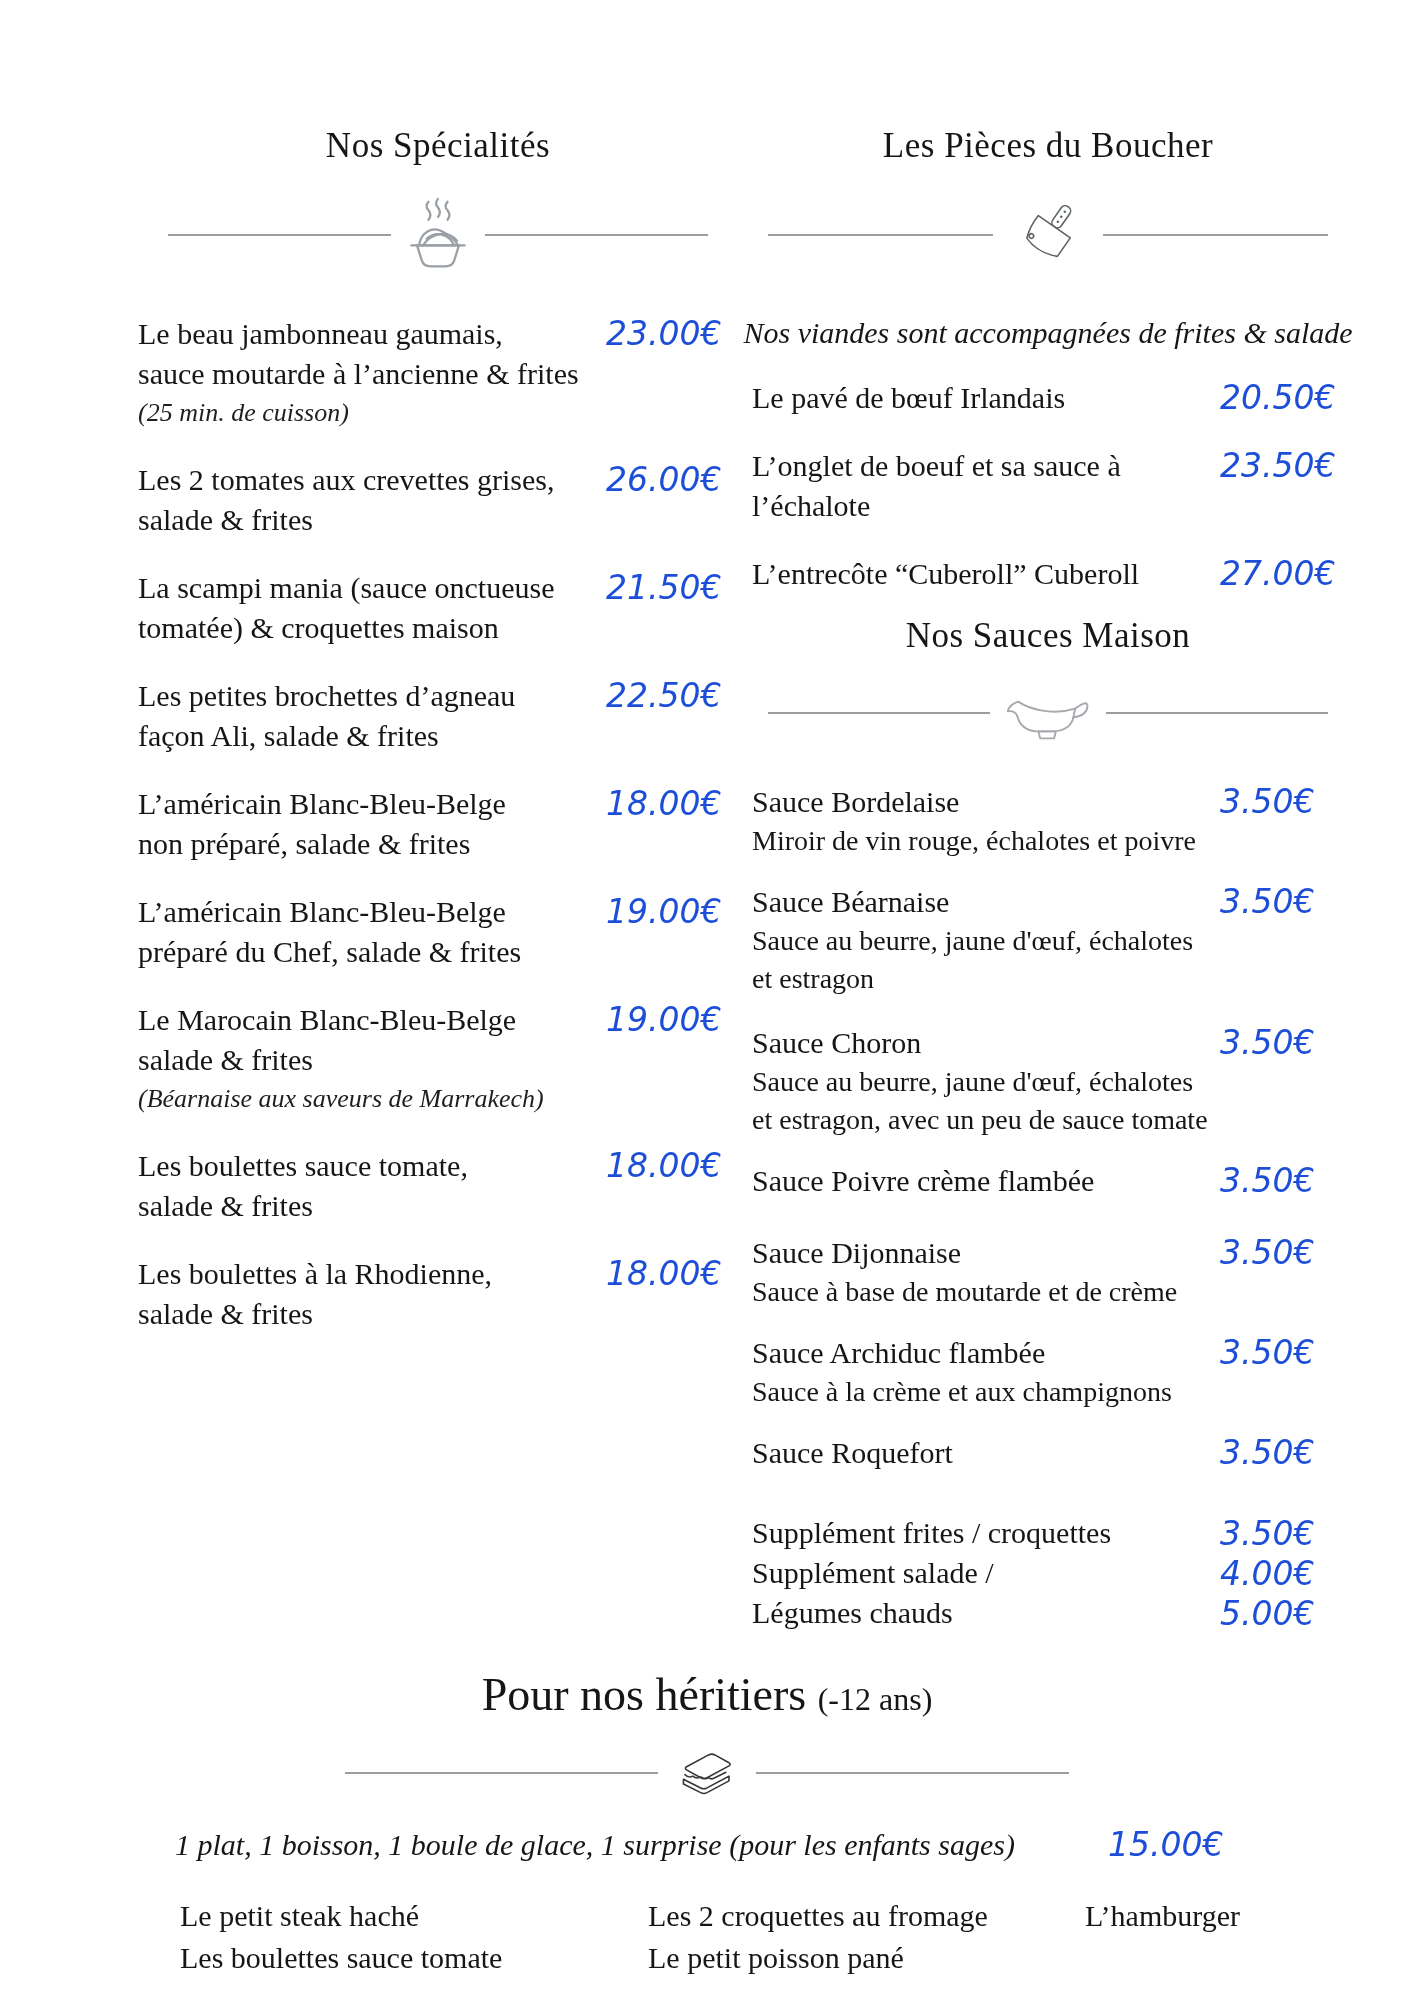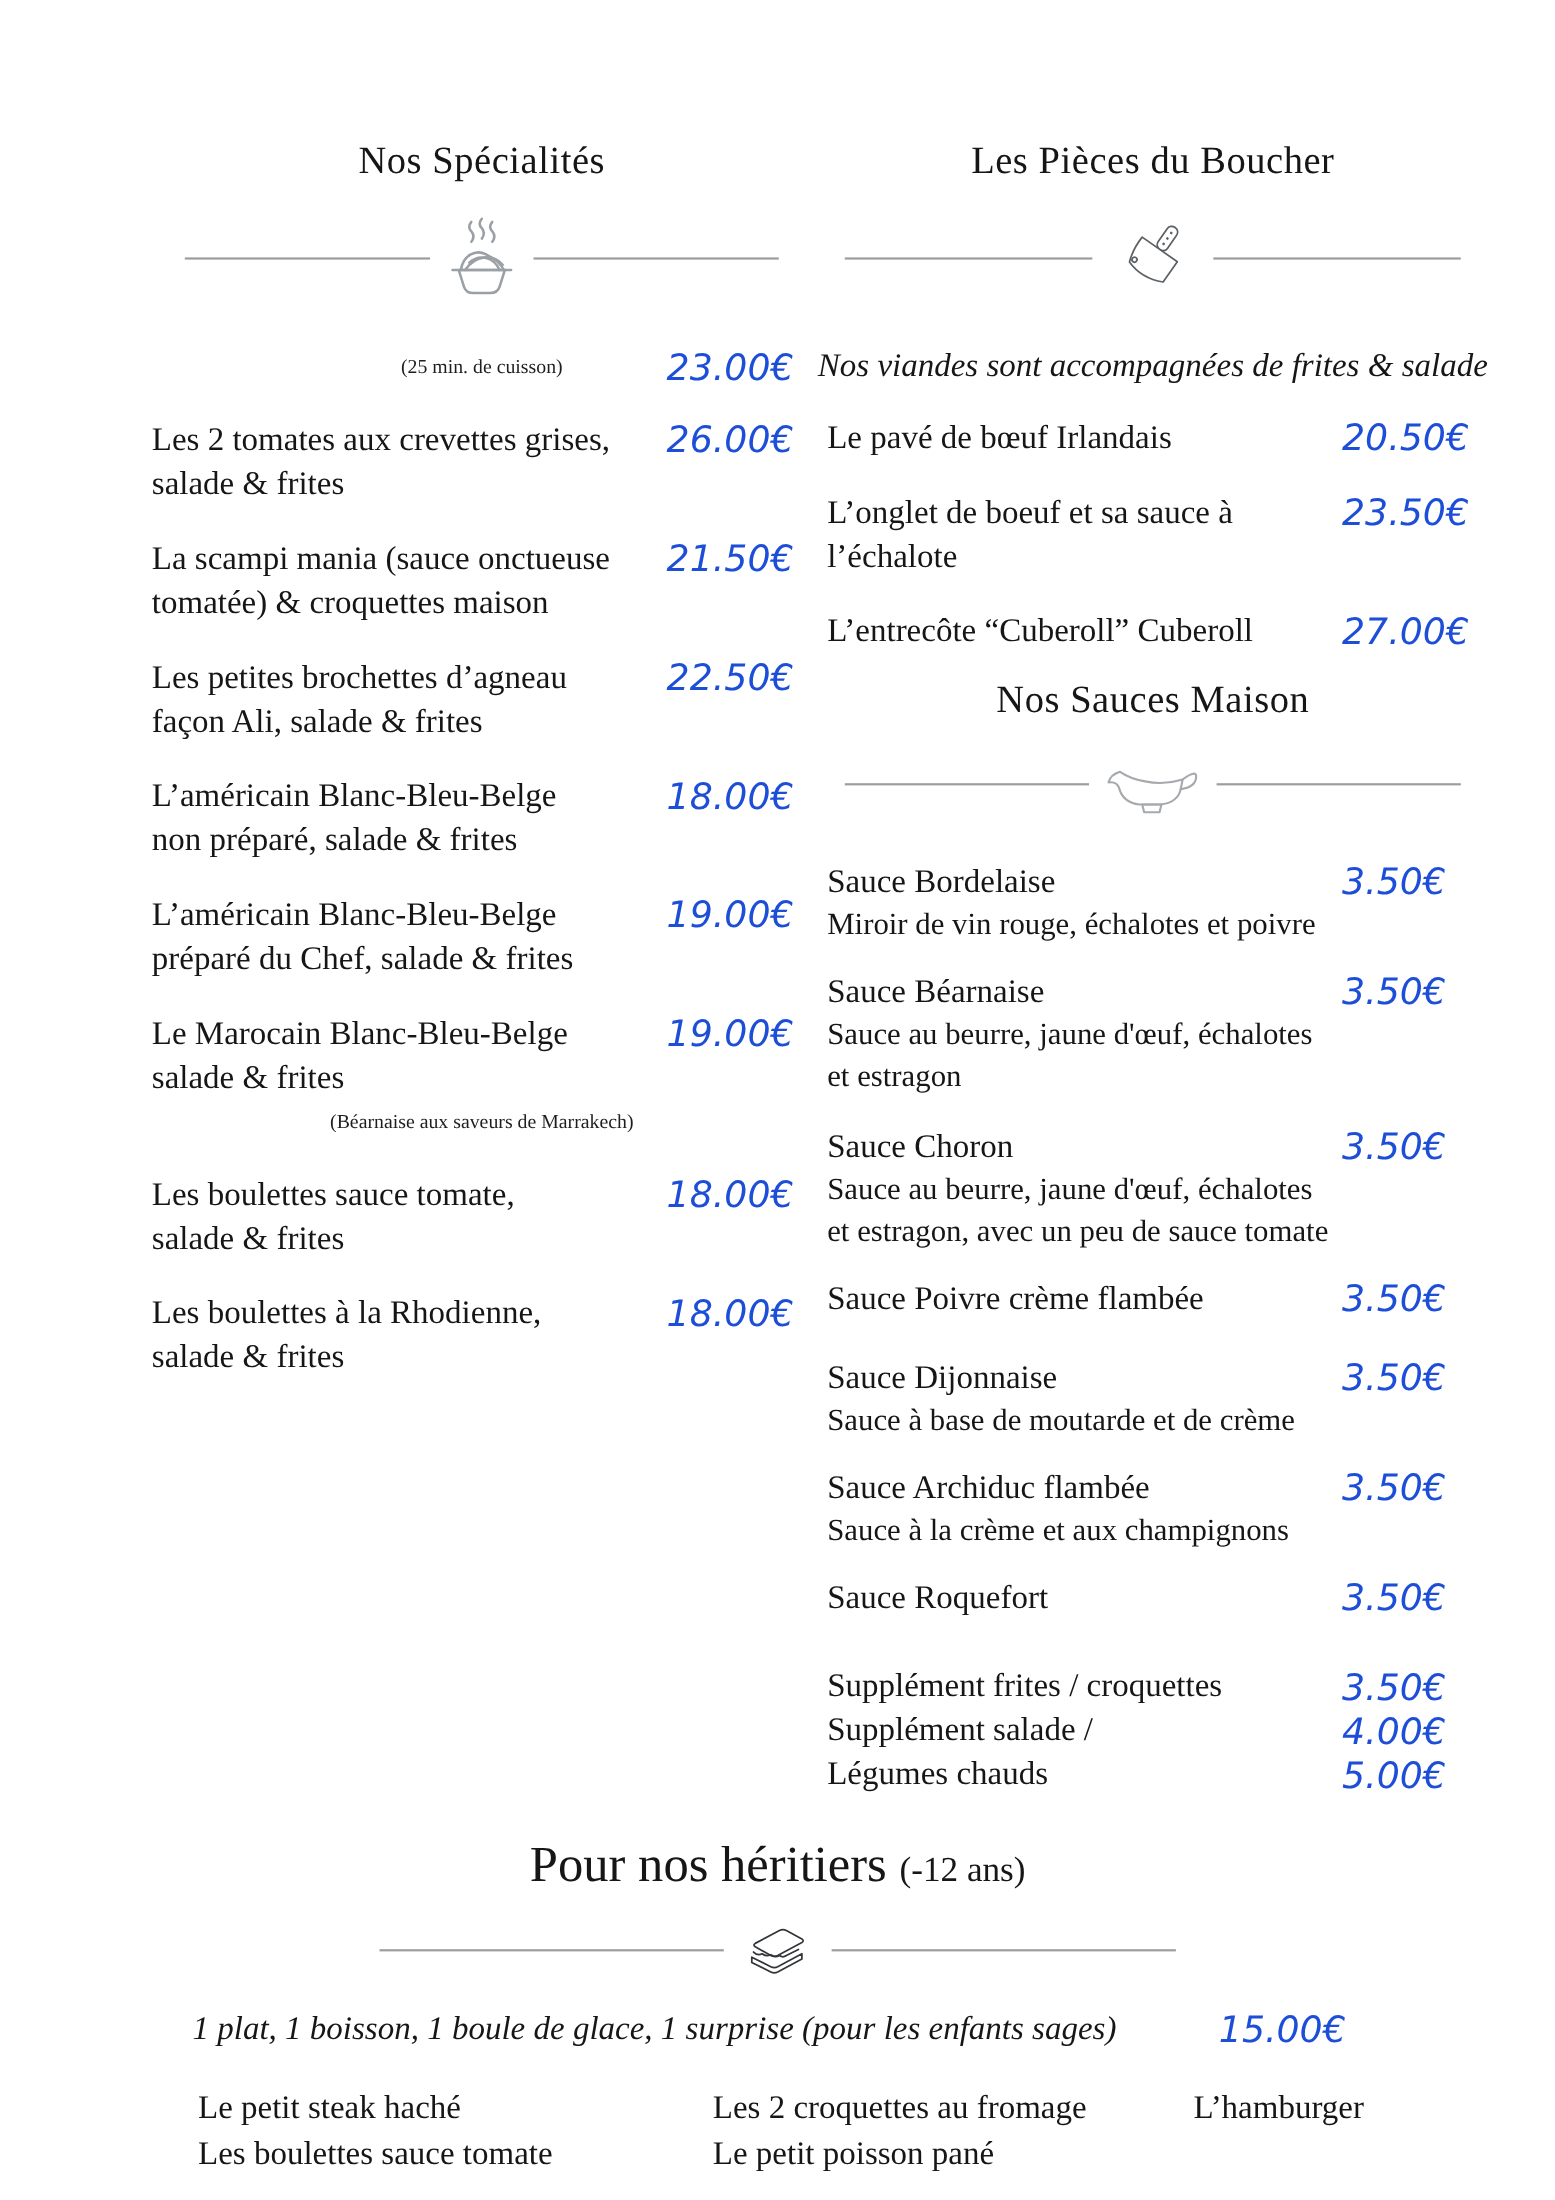--- a/index.html
+++ b/index.html
@@ -15,21 +15,21 @@
         letter-spacing:0.5px;margin:0 0 22px 0;font-weight:normal;}
   .divider{display:flex;align-items:center;justify-content:center;margin:0 auto 40px;}
   .divider .line{flex:1;height:0;border-top:2px solid #9d9d9d;}
   .divider .icon{margin:0 16px;display:flex;align-items:center;}
   .div-left{width:540px;}
   .div-right{width:560px;}
   .div-kids{width:724px;margin-bottom:26px;}
 
   .item{position:relative;margin-bottom:28px;font-size:30px;line-height:40px;}
   .item .name{white-space:pre-line;max-width:500px;}
-  .item .note{font-size:18px;line-height:38px;color:#1e1e1e;text-align:center;}
+  .item .note{font-style:italic;font-size:26px;line-height:38px;color:#1e1e1e;}
   .price{position:absolute;left:468px;top:2px;
          font-family:"DejaVu Sans",sans-serif;font-style:italic;
          font-size:33px;line-height:36px;color:#1d4ed8;white-space:nowrap;}
 
   .meat-note{font-style:italic;font-size:30px;line-height:38px;text-align:center;
              margin:2px 0 26px 0;}
   .col-right .section-title.sauces{margin:14px 0 20px 0;}
 
   .sauce{margin-bottom:22px;}
   .sauce .desc{white-space:pre-line;font-size:28px;line-height:38px;max-width:545px;}
@@ -74,20 +74,22 @@
             <path d="M16 52 C26 38 42 36 52 47"></path>
             <path d="M20 45 C30 36 44 40 49 52"></path>
             <path d="M4 52 H60"></path>
             <path d="M10 52 L15 68 Q17 74 24 74 H40 Q47 74 49 68 L54 52 Z"></path>
           </svg>
         </span>
         <span class="line"></span>
       </div>
 
       <div class="item">
+        <div class="name">Le beau jambonneau gaumais,
+sauce moutarde à l’ancienne &amp; frites</div>
         <div class="note">(25 min. de cuisson)</div>
         <span class="price">23.00€</span>
       </div>
       <div class="item">
         <div class="name">Les 2 tomates aux crevettes grises,
 salade &amp; frites</div>
         <span class="price">26.00€</span>
       </div>
       <div class="item">
         <div class="name">La scampi mania (sauce onctueuse

